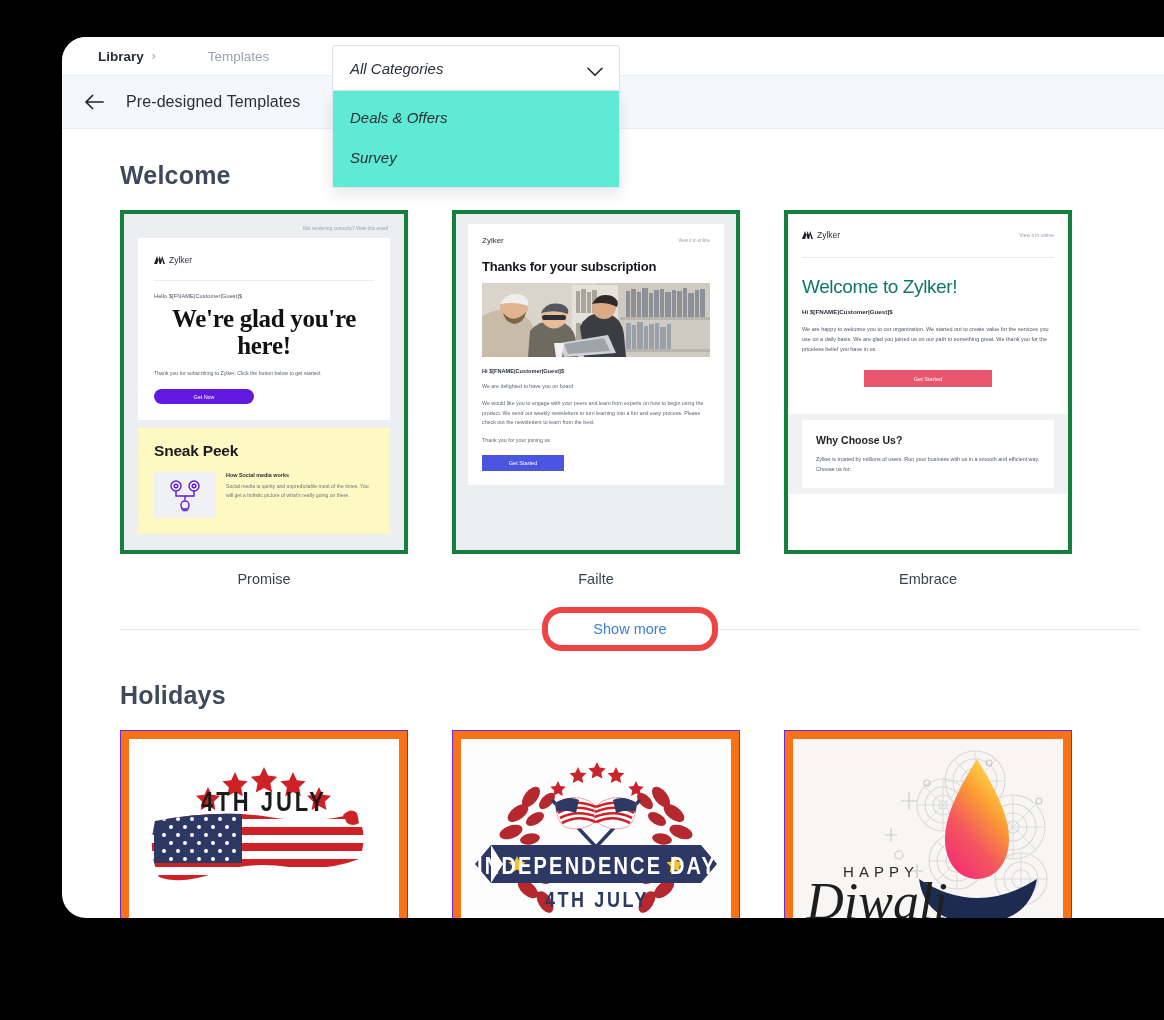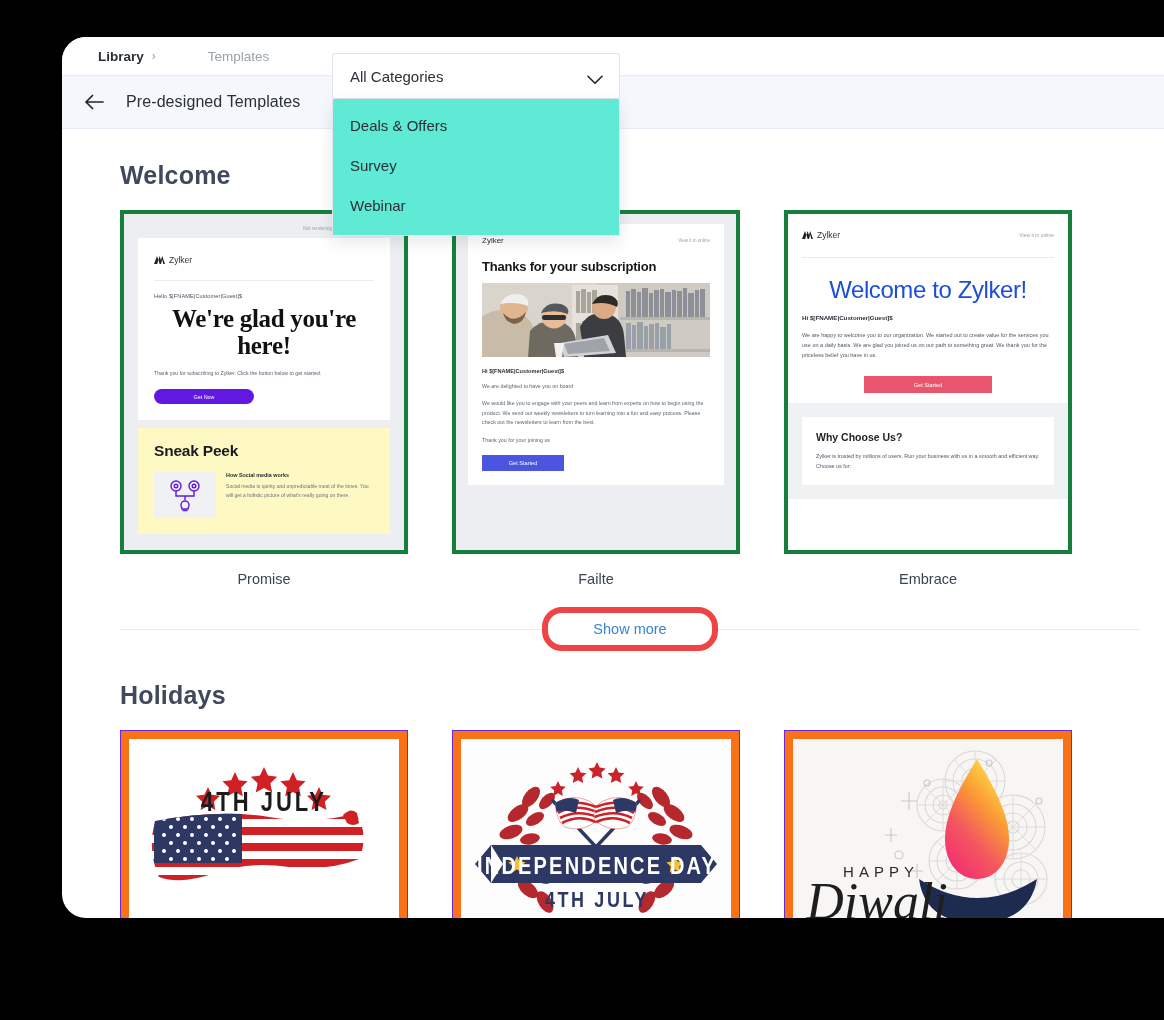--- a/index.html
+++ b/index.html
@@ -49,23 +49,24 @@
   .toolbar-title {
     margin-left: 20px;
     font-size: 16px;
     color: #2b2f38;
     letter-spacing: .1px;
   }
 
   
   .category-wrap {
     position: absolute;
-    left: 270px; top: 16px;
+    left: 270px; top: 8px;
     width: 288px;
     z-index: 40;
+    font-style: italic;
   }
   .category-select {
     height: 46px;
     background: #ffffff;
     border: 1px solid #dfe3e8;
     border-radius: 3px;
     display: flex; align-items: center;
     justify-content: space-between;
     padding: 0 16px 0 17px;
     font-size: 15px;
@@ -179,29 +180,29 @@
   .c2 .btn {
     margin-top: 10px; width: 82px; height: 16px; background:#4c55e0;
     color:#fff; font-size:5.6px; display:flex; align-items:center; justify-content:center;
   }
 
   
   .c3 { padding: 12px 14px 0 14px; box-sizing: border-box; background:#fff; height:100%; }
   .c3 .toprow { display:flex; justify-content:space-between; align-items:center; padding-bottom: 13px; border-bottom:1px solid #e9ebef;}
   .c3 .brand { font-size: 8.5px; color:#2d3138; }
   .c3 .viewit { font-size: 5px; color:#9aa3b0; }
-  .c3 .h1 { font-size: 24px; color:#1d4ed8; margin: 18px 0 10px 0; letter-spacing:-.4px;text-align:center;}
+  .c3 .h1 { font-size: 19px; color:#0f766e; margin: 18px 0 10px 0; letter-spacing:-.4px;}
   .c3 .hi { font-size: 6.2px; font-weight:600; color:#2b3039; margin-bottom: 10px;}
   .c3 .p { font-size: 5.5px; line-height: 9.8px; color:#4f5764; }
   .c3 .btn {
     margin: 16px auto 0 auto; width: 128px; height: 17px; background:#e8566e;
     color:#fff; font-size:5.6px; display:flex; align-items:center; justify-content:center;
   }
   .c3 .why {
-    margin: 10px -14px 0 -14px; background:#f0f1f3; padding: 14px 14px;
+    margin: 27px -14px 0 -14px; background:#f0f1f3; padding: 6px 14px;
   }
   .c3 .whyinner { background:#fff; padding: 14px 14px; }
   .c3 .whyhead { font-size: 10.5px; font-weight:700; color:#1c1f24; margin-bottom: 9px;}
   .c3 .whytext { font-size: 5.4px; line-height: 9.4px; color:#50586a;}
 
   
   .showmore-row {
     position: relative;
     margin: 22px 58px 0 58px;
     height: 40px;
@@ -259,21 +260,20 @@
       <span>All Categories</span>
       <span class="chevron">
         <svg width="16" height="10" viewBox="0 0 16 10" fill="none">
           <path d="M1 1.3L8 8.3L15 1.3" stroke="#22262e" stroke-width="1.6" stroke-linecap="round" stroke-linejoin="round"></path>
         </svg>
       </span>
     </div>
     <div class="category-menu">
       <div class="opt">Deals &amp; Offers</div>
       <div class="opt">Survey</div>
-      <div class="opt">Webinar</div>
     </div>
   </div>
 
   <div class="content">
 
     <div class="section-title">Welcome</div>
 
     <div class="card-row">
 
       <div class="tcard-wrap">

